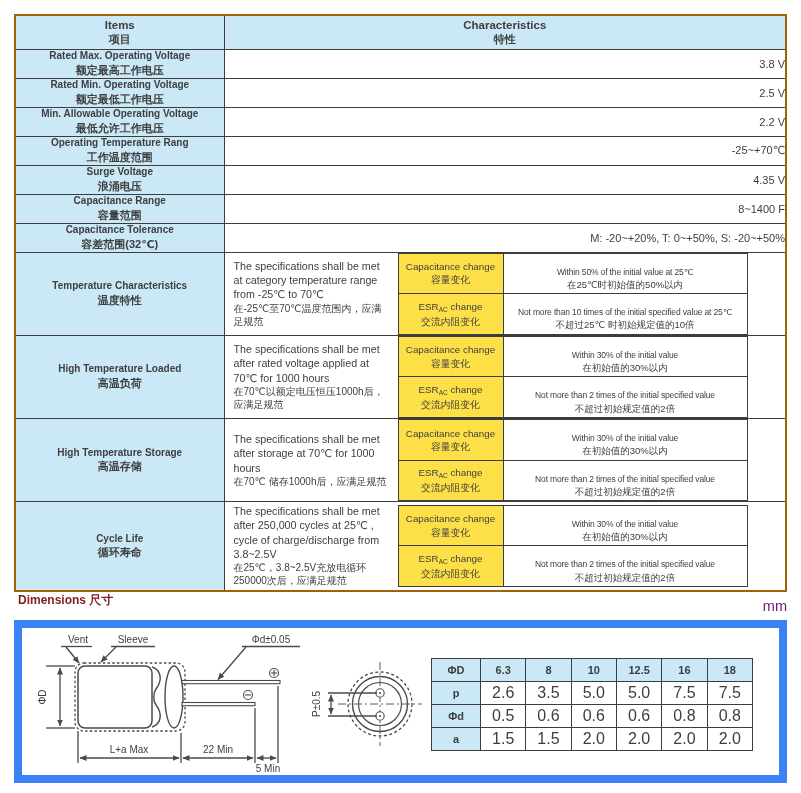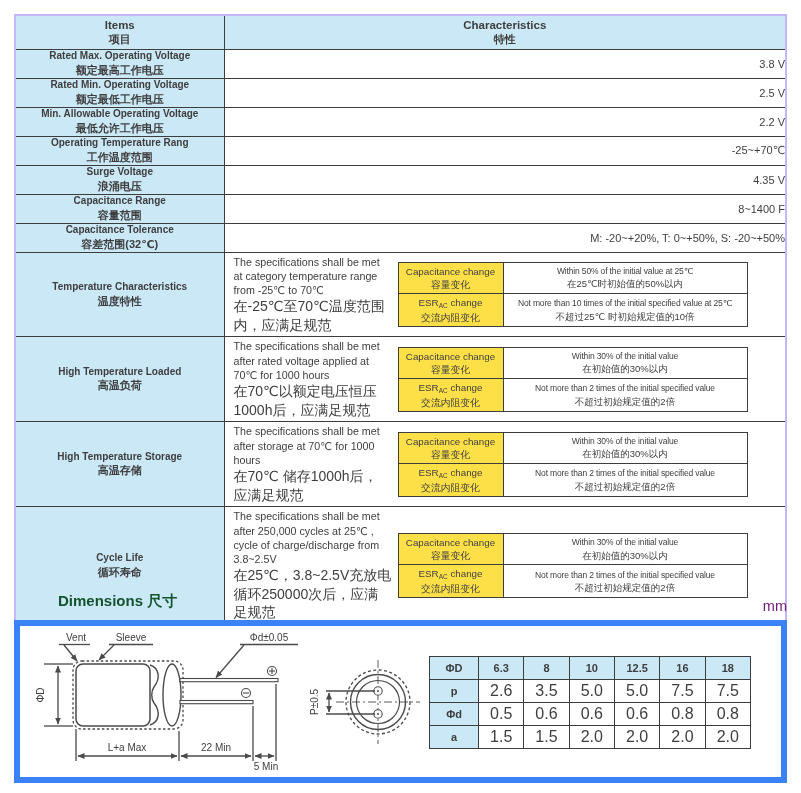--- a/index.html
+++ b/index.html
@@ -7,58 +7,58 @@
   .page {
     position: relative; width: 801px; height: 793px; background:#fff;
     font-family: "Liberation Sans", "DejaVu Sans", sans-serif;
     color:#3e3e3e; overflow:hidden;
   }
 
   
   table.spec {
     position:absolute; left:14px; top:14px; width:773px;
     border-collapse:collapse; table-layout:fixed;
-    border:2px solid #c4b5fd;
+    border:2px solid #a16207;
   }
   table.spec col.c-items { width:209px; }
   table.spec th, table.spec td { border:1.5px solid #3d3d3d; vertical-align:middle; }
   .cell-blue { background:#cbe8f6; }
   .hdr div, .item div { text-align:center; }
   .en { font-size:10px; font-weight:bold; line-height:1.25; }
   .zh { font-size:11px; font-weight:bold; line-height:1.3; }
   .hdr .en { font-size:11.5px; }
   td.val { text-align:right; font-size:11px; font-weight:normal;padding-left:24px; }
   tr.hrow    { height:34px; }
   tr.srow    { height:29px; }
   tr.crow-a  { height:74px; }
   tr.crow-b  { height:80px; }
   tr.crow-c  { height:73px; }
   tr.crow-d  { height:82px; }
 
   td.charcell { padding:0; }
   .charwrap { display:flex; align-items:center; height:100%; }
   .desc { width:173px; padding:2px 6px 2px 9px; font-size:10.7px; line-height:1.33; font-weight:normal; text-align:left; }
-  .desc .d-zh { font-size:14px; }
+  .desc .d-zh { font-size:10px; }
 
   table.inner { border-collapse:collapse; width:350px; margin-right:8px; border:1.5px solid #3d3d3d; }
   table.inner td { border:1.2px solid #3d3d3d; padding:2px 3px; text-align:center; vertical-align:middle; }
   table.inner col.i-label { width:105px; }
   .ilabel { background:#fde047; }
   .ilabel div { font-size:9.8px; font-weight:normal; line-height:1.35; }
-  .ival div.iv-en { font-size:8.5px; letter-spacing:-0.15px; white-space:nowrap; line-height:1.45; }
+  .ival div.iv-en { font-size:8.5px; letter-spacing:-0.15px; white-space:nowrap; line-height:1.45;margin-top:10px; }
   .ival div.iv-zh { font-size:9.5px; line-height:1.4; }
   .subsc { font-size:6.5px; vertical-align:-2px; }
 
   
-  .dim-title { position:absolute; left:18px; top:592px; font-size:15px; font-weight:600; color:#14532d;margin-left:40px; }
+  .dim-title { position:absolute; left:18px; top:592px; font-size:12px; font-weight:600; color:#7f1d1d; }
   .dim-title .t-zh { font-weight:700; }
   .dim-unit { position:absolute; right:14px; top:598px; font-size:14.5px; color:#701a75; }
   .dim-box {
     position:absolute; left:14px; top:620px; width:773px; height:163px;
-    border:6px solid #3b82f6; background:#fff;
+    border:8px solid #3b82f6; background:#fff;
   }
   svg.drawing { position:absolute; left:6px; top:3px; }
   svg.drawing text { font-family:"Liberation Sans","DejaVu Sans",sans-serif; font-size:10px; fill:#3e3e3e; }
 
   table.dims {
     position:absolute; left:409px; top:30px; width:322px;
     border-collapse:collapse; table-layout:fixed; border:1.5px solid #3d3d3d;
   }
   table.dims td { border:1.5px solid #3d3d3d; height:23px; text-align:center; vertical-align:middle; }
   table.dims col.d-label { width:49px; }

